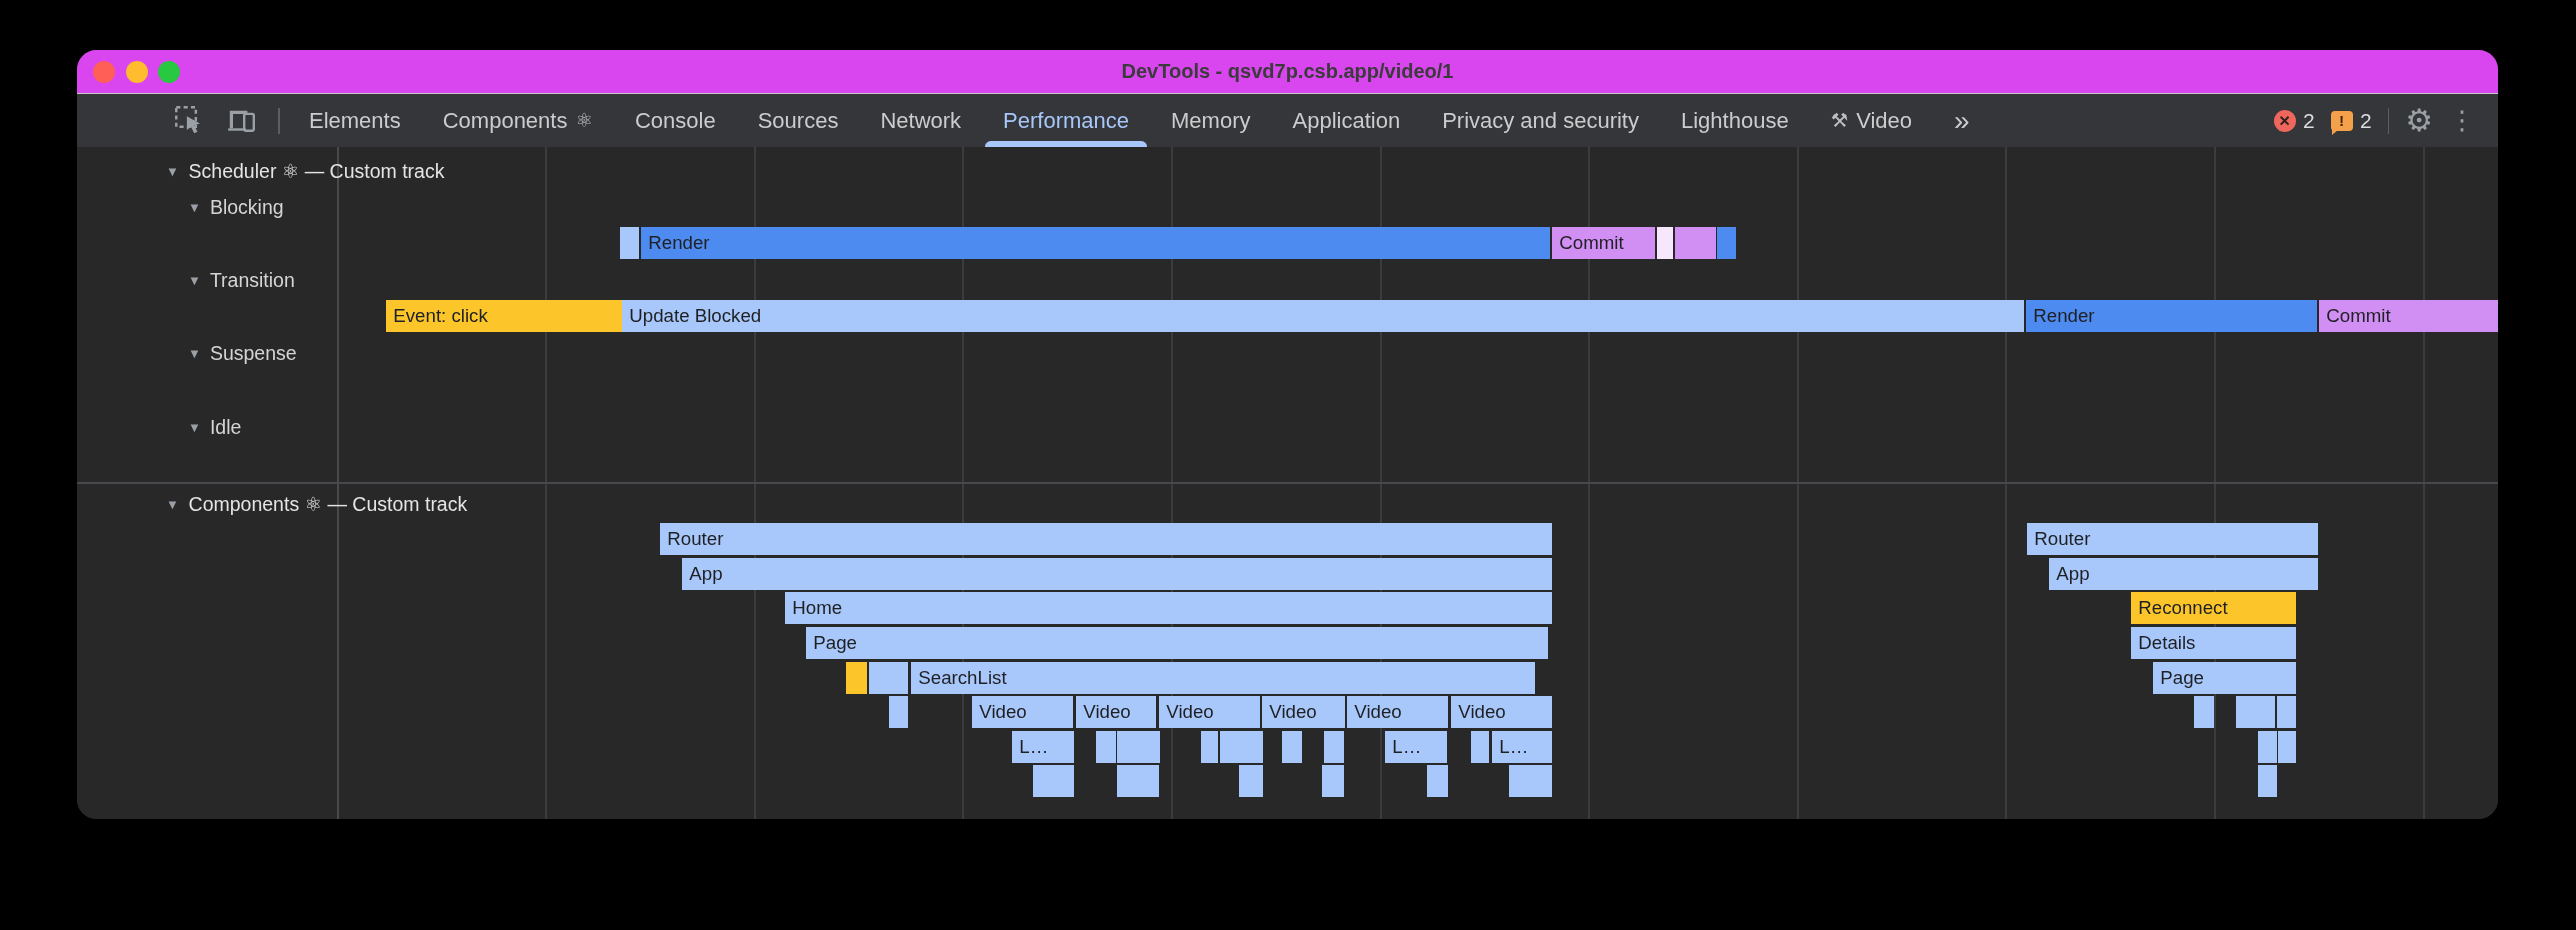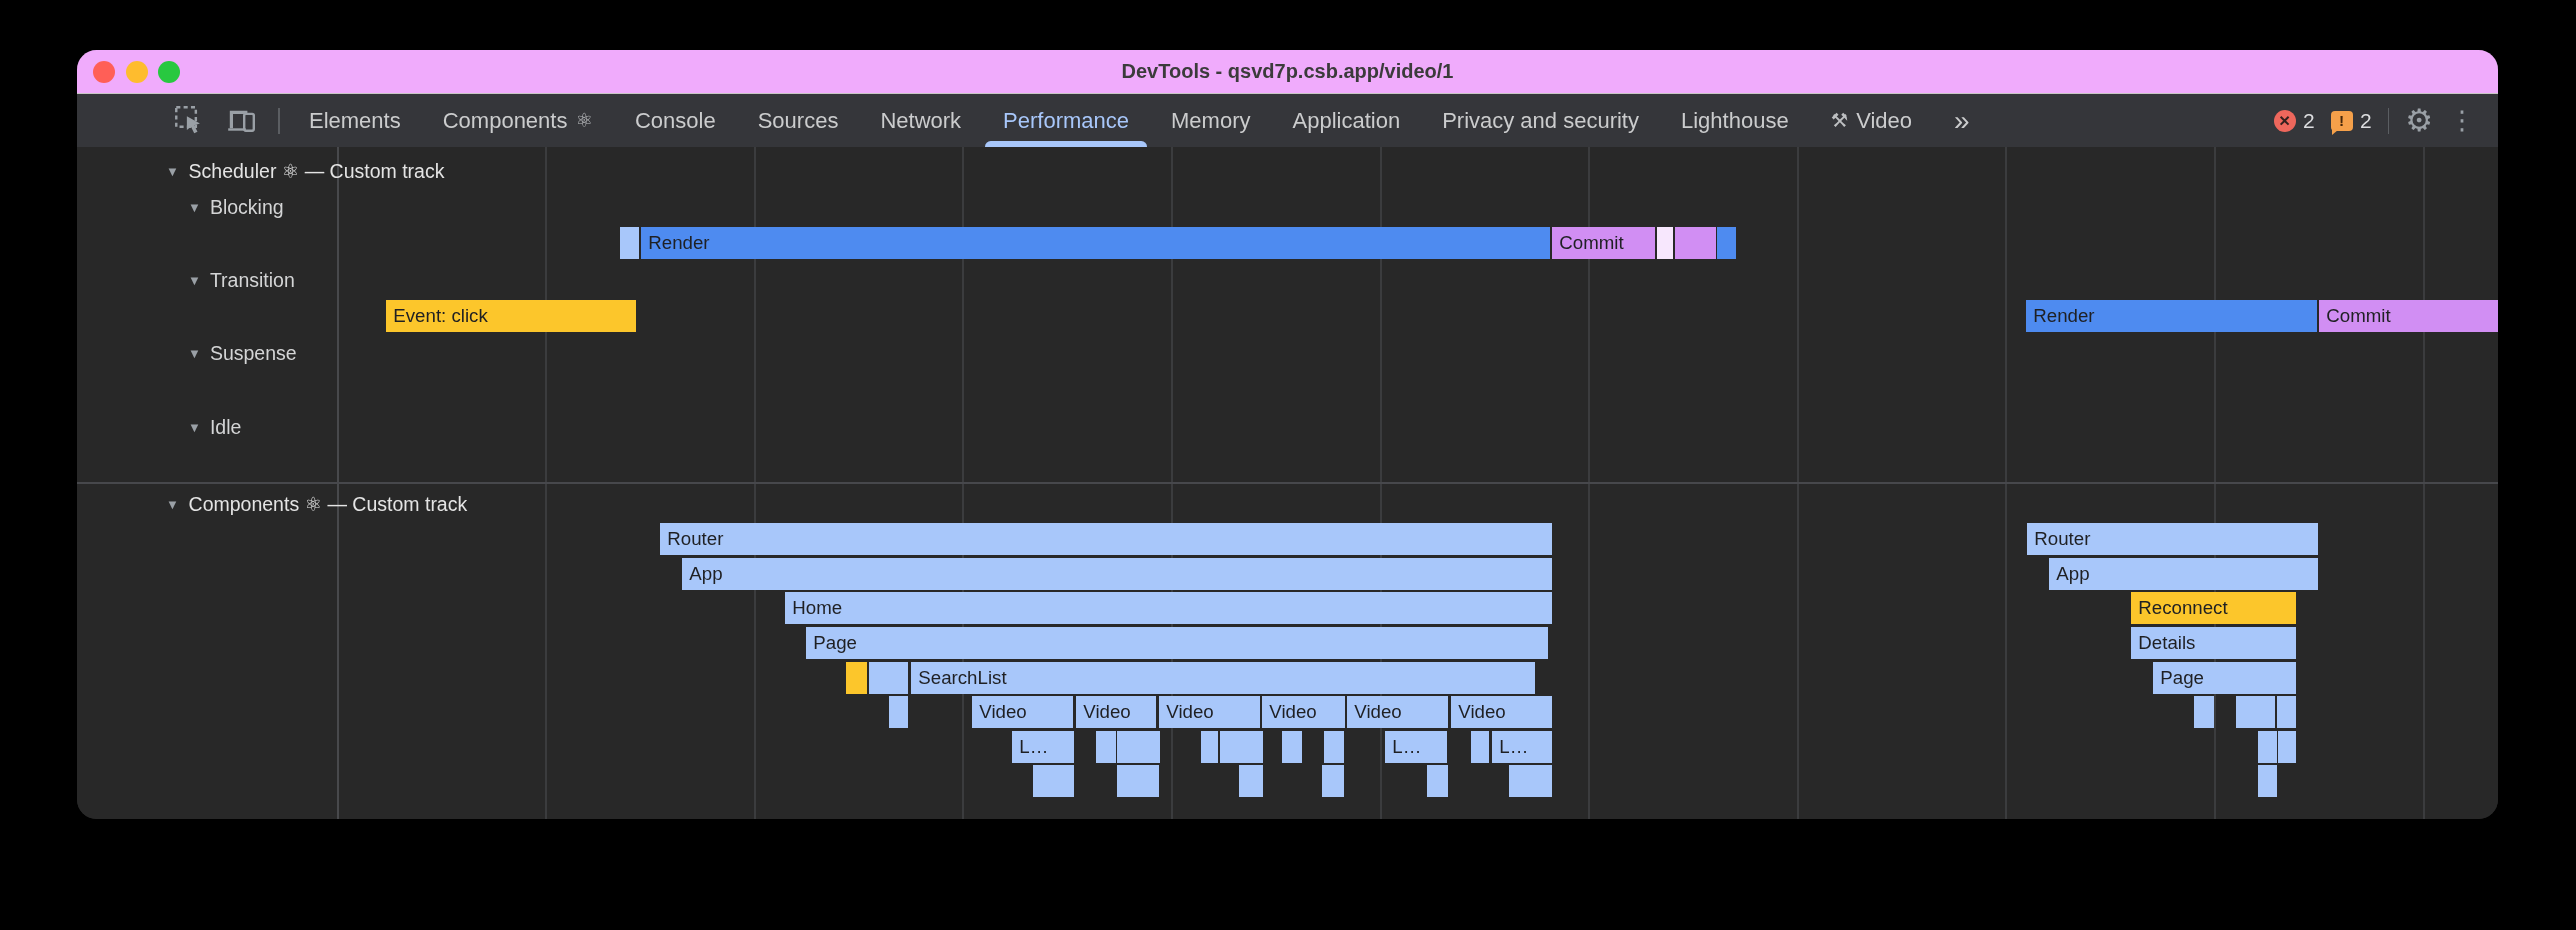--- a/index.html
+++ b/index.html
@@ -1,20 +1,20 @@
 <!DOCTYPE html>
 <html style="font-size:13px"><head>
 <meta charset="utf-8">
 <style>
   html,body{margin:0;padding:0;background:#000;width:2576px;height:930px;
     font-family:"Liberation Sans", sans-serif;-webkit-font-smoothing:antialiased;}
   .window{position:absolute;left:77px;top:50px;width:2421px;height:769px;
     border-radius:19.5px;overflow:hidden;background:#282828;}
   
-  .titlebar{position:relative;height:43px;background:#f0abfc;border-bottom:0.8px solid #c9c7c5;padding-left:32px;}
+  .titlebar{position:relative;height:43px;background:#d946ef;border-bottom:0.8px solid #c9c7c5;padding-left:32px;}
   .traffic{position:absolute;top:10.6px;width:22px;height:22px;border-radius:50%;}
   .t-red{left:16px;background:#ff5f57;}
   .t-yellow{left:49px;background:#febc2e;}
   .t-green{left:81px;background:#28c840;}
   .win-title{position:absolute;left:0;right:0;top:0;height:43px;line-height:43px;
     text-align:center;font-size:20px;font-weight:700;color:#3b3b3b;}
   
   .tabbar{position:relative;height:53px;background:#35363a;}
   .left-icons{position:absolute;left:96px;top:0;height:53px;display:flex;align-items:center;gap:21px;}
   .vsep{width:1.6px;height:26px;background:#5b5e62;}
@@ -172,20 +172,21 @@
         <span class="tri">▼</span>
         <span>Components ⚛ — Custom track</span>
       </div>
       <div class="bar" style="left: 543px; top: 80px; width: 18.7px; background: rgb(168, 199, 250);"></div>
       <div class="bar" style="left: 564px; top: 80px; width: 909px; background: rgb(78, 139, 240);"><span>Render</span></div>
       <div class="bar" style="left: 1475px; top: 80px; width: 103px; background: rgb(209, 142, 243);"><span>Commit</span></div>
       <div class="bar" style="left: 1580px; top: 80px; width: 16px; background: rgb(247, 231, 253);"></div>
       <div class="bar" style="left: 1598px; top: 80px; width: 41px; background: rgb(209, 142, 243);"></div>
       <div class="bar" style="left: 1640px; top: 80px; width: 18.7px; background: rgb(78, 139, 240);"></div>
       <div class="bar" style="left: 292px; top: 153px; width: 250px; background: rgb(252, 198, 43); margin-left: 17px;"><span>Event: click</span></div>
+      <div class="bar" style="left: 545px; top: 153px; width: 1402px; background: rgb(168, 199, 250);"><span>Update Blocked</span></div>
       <div class="bar" style="left: 1949px; top: 153px; width: 291px; background: rgb(78, 139, 240);"><span>Render</span></div>
       <div class="bar" style="left: 2242px; top: 153px; width: 225px; background: rgb(209, 142, 243);"><span>Commit</span></div>
       <div class="bar" style="left: 583px; top: 376px; width: 892px; background: rgb(168, 199, 250);"><span>Router</span></div>
       <div class="bar" style="left: 605px; top: 411px; width: 870px; background: rgb(168, 199, 250);"><span>App</span></div>
       <div class="bar" style="left: 708px; top: 445px; width: 767px; background: rgb(168, 199, 250);"><span>Home</span></div>
       <div class="bar" style="left: 729px; top: 480px; width: 742px; background: rgb(168, 199, 250);"><span>Page</span></div>
       <div class="bar" style="left: 769px; top: 515px; width: 21px; background: rgb(252, 198, 43);"></div>
       <div class="bar" style="left: 792px; top: 515px; width: 39px; background: rgb(168, 199, 250);"></div>
       <div class="bar" style="left: 834px; top: 515px; width: 624px; background: rgb(168, 199, 250);"><span>SearchList</span></div>
       <div class="bar" style="left: 812px; top: 549px; width: 18.7px; background: rgb(168, 199, 250);"></div>

